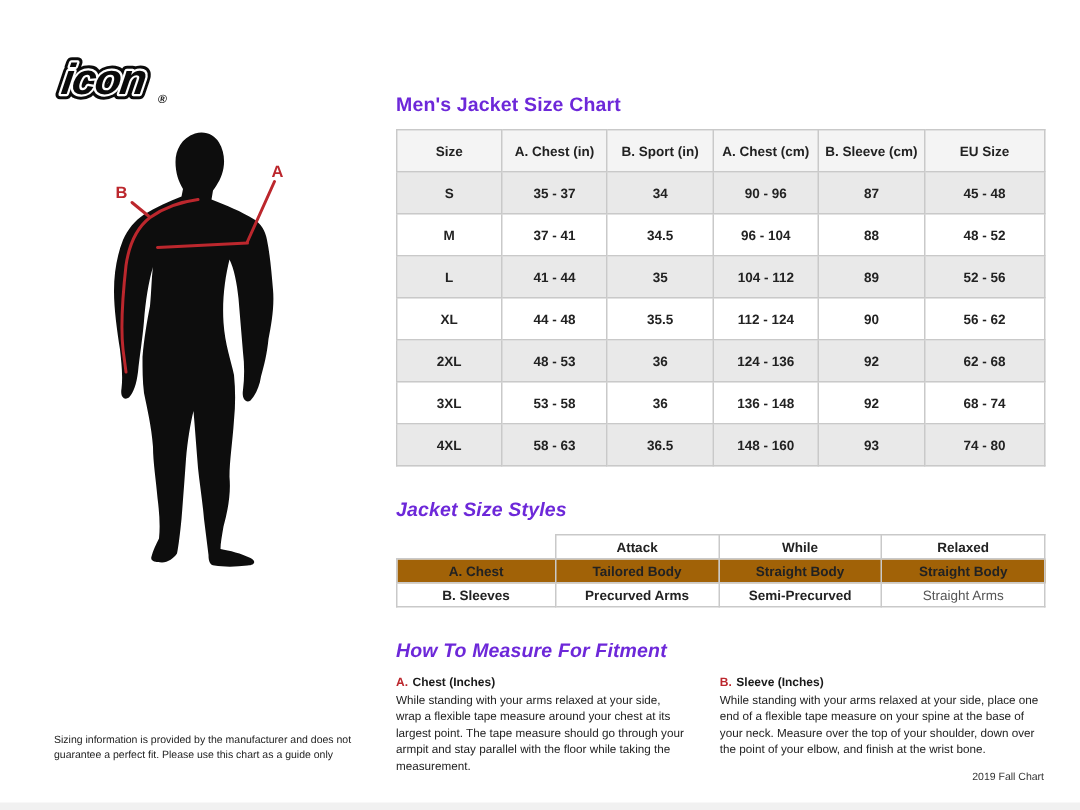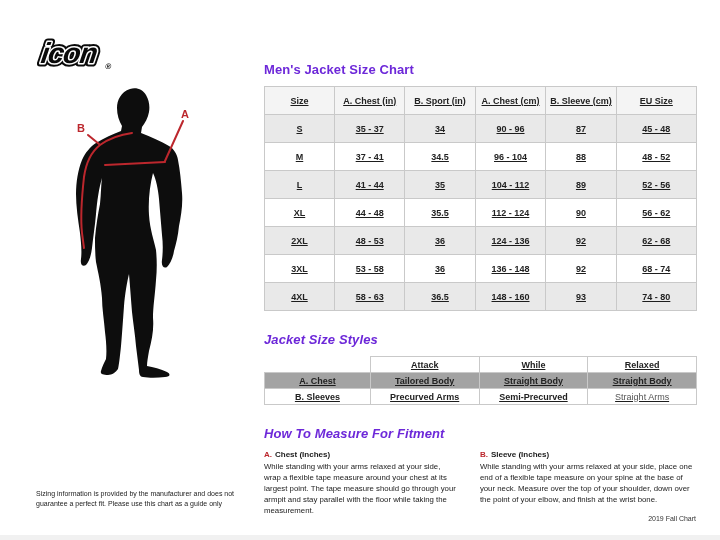--- a/index.html
+++ b/index.html
@@ -19,36 +19,36 @@
   .figure { position: absolute; left: 55px; top: 85px; }
 
   
   .right-col { position: absolute; left: 264px; top: 62px; width: 433px; }
 
   .section-title {
     font-size: 13px; font-weight: 700; color: #6d28d9;
     letter-spacing: 0.1px; margin-bottom: 9px;
   }
 
-  table { width: 100%; border-collapse: collapse; table-layout: fixed; text-decoration: underline; }
+  table { width: 100%; border-collapse: collapse; table-layout: fixed; }
   th, td {
     border: 1px solid #c9c9c9;
     text-align: center; vertical-align: middle;
     font-size: 9px; font-weight: 700; color: #222;
   }
   .size-table th { background: #f4f4f4; height: 28px; }
   .size-table td { height: 28px; background: #fff; }
   .size-table tbody tr:nth-child(odd) td { background: #e9e9e9; }
   .size-table col.c-size { width: 16.2%; }
   .size-table col.c-eu   { width: 18.6%; }
 
   .styles-table { margin-bottom: 0; }
   .styles-table th, .styles-table td { height: 16px; background: #fff; }
   .styles-table th.ghost { border: none; background: transparent; }
-  .styles-table tbody tr:nth-child(1) td { background: #a3a3a3; margin-left: 44px; }
+  .styles-table tbody tr:nth-child(1) td { background: #a16207; margin-left: 44px; }
   .styles-table td.light { font-weight: 400; color: #555; }
   .styles-table col.c-label { width: 24.5%; }
 
   .gap-lg { margin-top: 21px; font-style: italic; }
 
   
   .fitment-cols { display: flex; gap: 22px; }
   .measure-col { flex: 1; }
   .measure-col.wide { flex: 1.12; }
   .measure-label { font-size: 8px; font-weight: 700; color: #1a1a1a; margin-bottom: 2px; }

